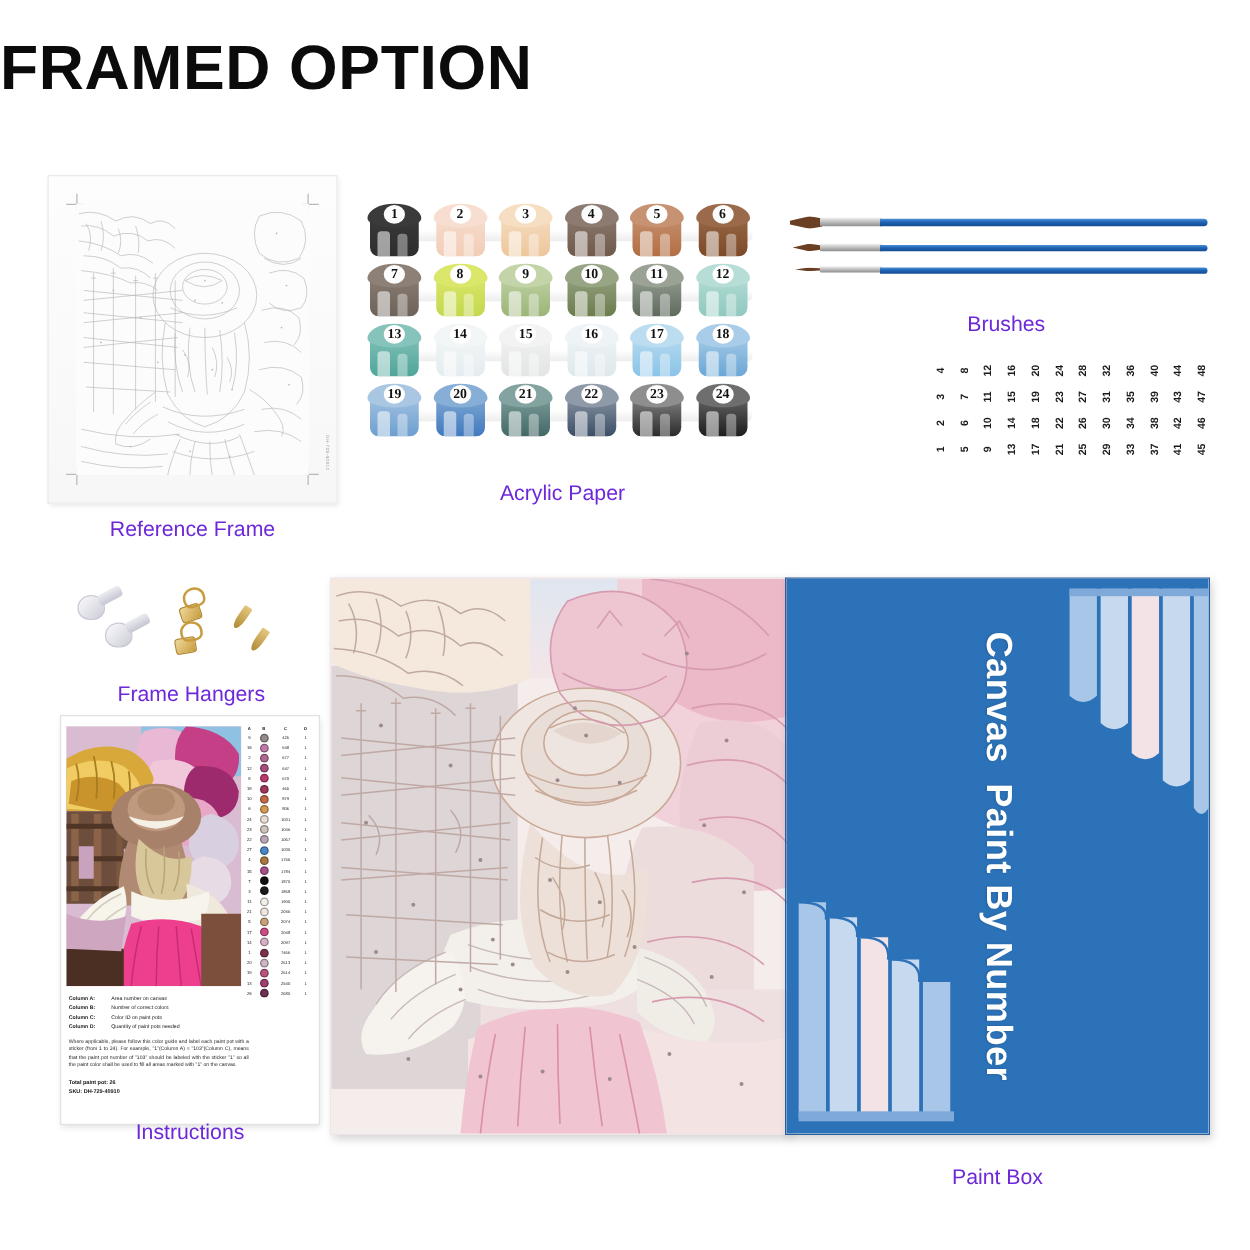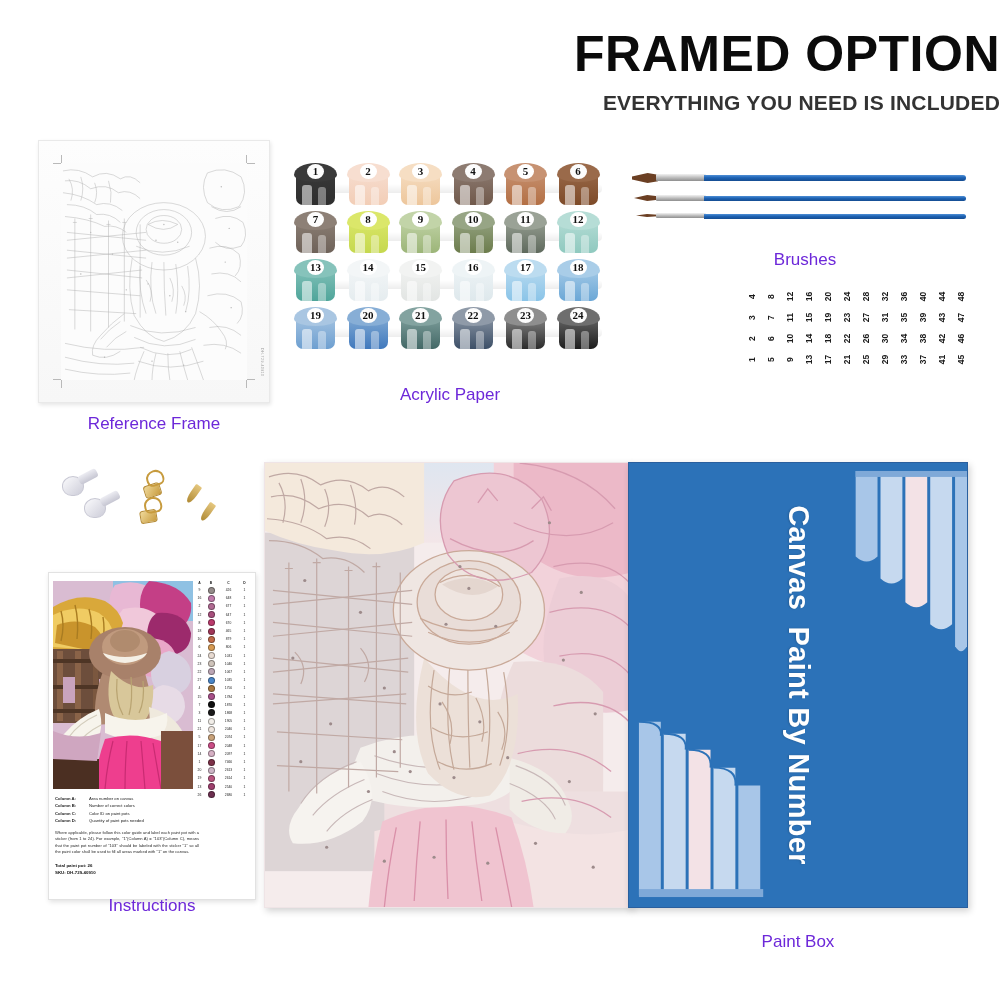--- a/index.html
+++ b/index.html
@@ -6,21 +6,21 @@
   body {
     width: 1000px; height: 1000px;
     background: #ffffff;
     font-family: "Liberation Sans", sans-serif;
     position: relative;
     overflow: hidden;
   }
   .page { position: relative; width: 1000px; height: 1000px; }
 
   
-  #header { position: absolute; top: 28px; left: 0; width: 1000px; text-align: right; }
+  #header { position: absolute; top: 28px; left: 0; width: 1000px; text-align: left; }
   #main-title {
     font-size: 50px; font-weight: bold; letter-spacing: 0.5px;
     color: #0b0b0b; line-height: 1.05;
   }
   #sub-title {
     font-size: 21px; font-weight: bold; color: #333333;
     letter-spacing: 0.2px; margin-top: 10px;
   }
 
   
@@ -225,21 +225,20 @@
   }
   #caption-canvas { font-size: 17px; color: #111; }
 </style>
 </head>
 <body>
 
 <div class="page">
 
   <div id="header">
     <div id="main-title">FRAMED OPTION</div>
-    <div id="sub-title">EVERYTHING YOU NEED IS INCLUDED</div>
   </div>
 
   <div id="ref-paper-cell">
     <div class="paper-sheet">
       <div class="crop-mark cm-h" style="left:14px;  top:22px;"></div>
       <div class="crop-mark cm-v" style="left:22px;  top:14px;"></div>
       <div class="crop-mark cm-h" style="right:14px; top:22px;"></div>
       <div class="crop-mark cm-v" style="right:22px; top:14px;"></div>
       <div class="crop-mark cm-h" style="left:14px;  bottom:22px;"></div>
       <div class="crop-mark cm-v" style="left:22px;  bottom:14px;"></div>
@@ -610,20 +609,21 @@
     <div class="plug-stem" style="left:42px; top:26px; width:20px; height:9px; transform:rotate(-28deg);"></div>
 
     <div class="dring-body" style="left:86px; top:16px; width:17px; height:13px; transform:rotate(-18deg);"></div>
     <div class="dring-loop" style="left:88px; top:2px; width:18px; height:16px; transform:rotate(-18deg);"></div>
     <div class="dring-body" style="left:82px; top:42px; width:17px; height:13px; transform:rotate(-10deg);"></div>
     <div class="dring-loop" style="left:86px; top:29px; width:18px; height:16px; transform:rotate(-10deg);"></div>
 
     <div class="screw" style="left:132px; top:16px; width:7px; height:20px; transform:rotate(35deg);"></div>
     <div class="screw" style="left:146px; top:34px; width:7px; height:20px; transform:rotate(35deg);"></div>
   </div>
+  <div class="caption" id="caption-hangers" style="left:48px; top:546px; width:210px;">Frame Hangers</div>
 
   <div id="instructions-cell">
     <div class="instr-sheet">
 
       <div class="instr-preview">
         <svg viewBox="0 0 140 208" preserveAspectRatio="none">
           <rect width="140" height="208" fill="#d9bcd2"></rect>
           <rect x="60" y="0" width="80" height="40" fill="#8fc1e3"></rect>
 
           <path d="M62 4 q24 -8 42 8 q10 22 -6 34 q-26 8 -38 -10 q-8 -18 2 -32z" fill="#e8b8d4"></path>

